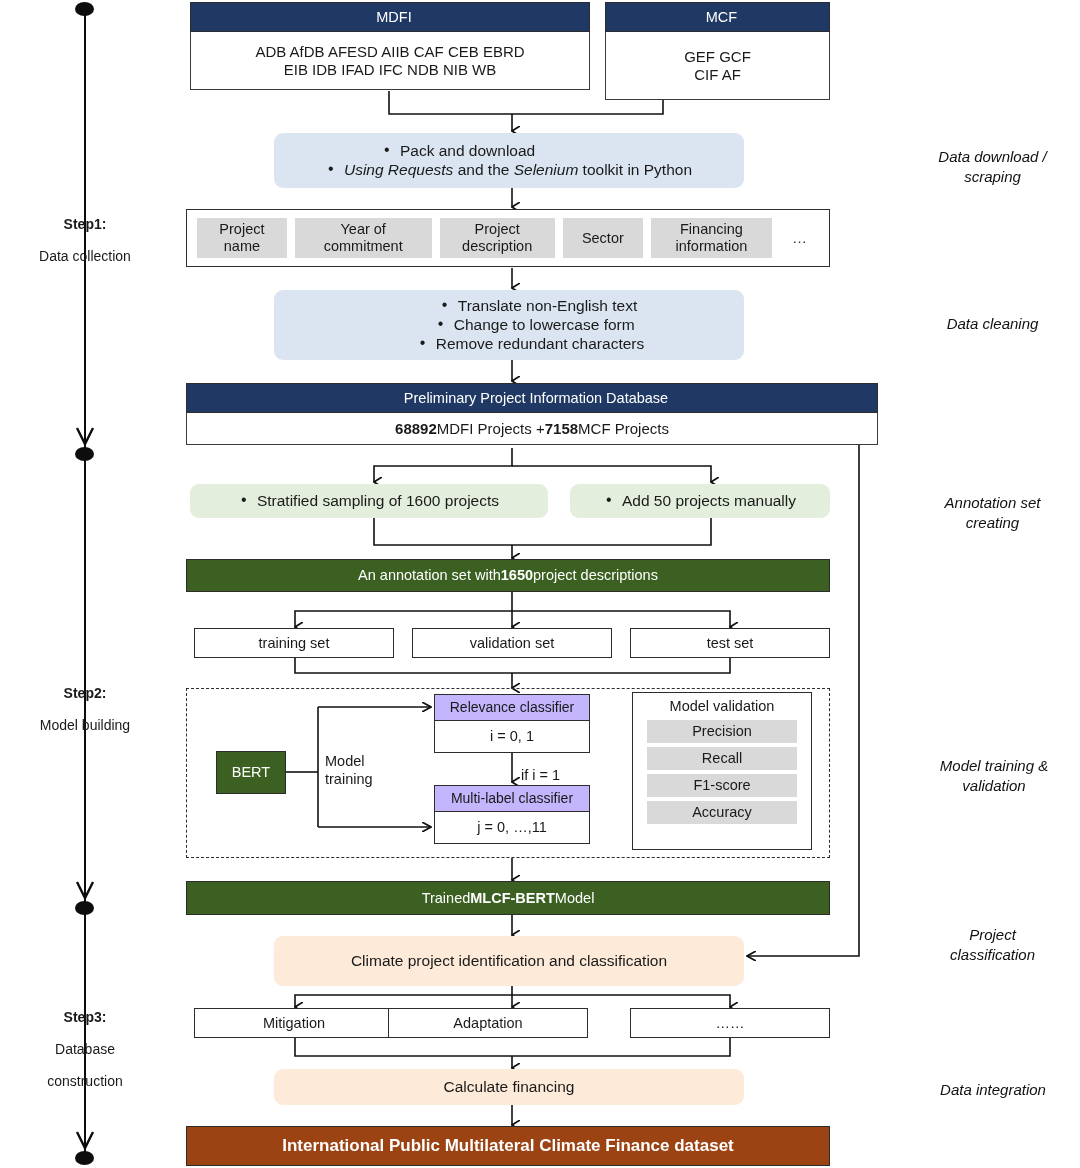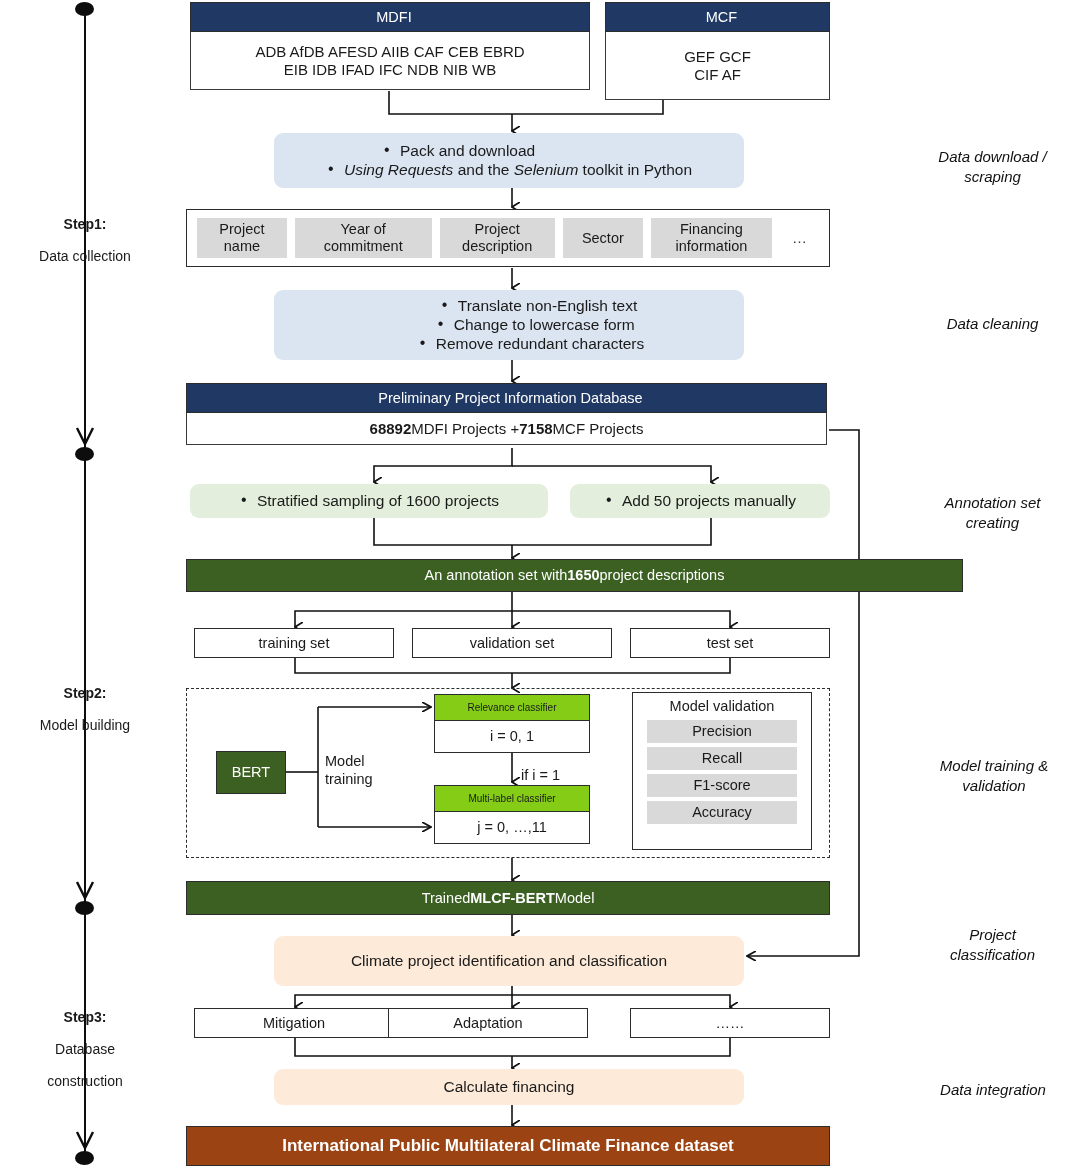--- a/index.html
+++ b/index.html
@@ -80,23 +80,23 @@
     font-size: 14.5px;
   }
   
   .chip {
     background: #d9d9d9;
     font-size: 14.5px;
     flex-direction: column;
   }
   
   .clf-head {
-    background: #84cc16;
-    border: 1.4px solid #2c2c2c;
-    font-size: 10px;
+    background: #c4b5fd;
+    border: 1.4px solid #2c2c2c;
+    font-size: 14px;
   }
   .clf-body {
     background: #ffffff;
     border: 1.4px solid #2c2c2c;
     border-top: none;
     font-size: 14.5px;
   }
 
   
   .dashed {
@@ -307,42 +307,42 @@
   </div>
 
   <div class="abs box proc-blue" style="left:274px; top:290px; width:470px; height:70px;padding-left:44px;">
     <ul class="bullets">
       <li style="margin-left:22px;">Translate non-English text</li>
       <li style="margin-left:18px;">Change to lowercase form</li>
       <li>Remove redundant characters</li>
     </ul>
   </div>
 
-  <div class="abs" style="left:186px; top:383px; width:641px;">
+  <div class="abs" style="left:186px; top:383px; width:692px;">
     <div class="box hdr" style="height:30px;">Preliminary Project Information Database</div>
     <div class="box body-white" style="height:32px; flex-direction:row;">
       <b class="bd">68892</b>
         <span> MDFI Projects + </span>
         <b class="bd">7158</b>
         <span> MCF Projects</span>
     </div>
   </div>
 
   <div class="abs box proc-green" style="left:190px; top:484px; width:358px; height:34px;">
     <ul class="bullets">
       <li>Stratified sampling of 1600 projects</li>
     </ul>
   </div>
   <div class="abs box proc-green" style="left:570px; top:484px; width:260px; height:34px;">
     <ul class="bullets">
       <li>Add 50 projects manually</li>
     </ul>
   </div>
 
-  <div class="abs box solid-green" style="left:186px; top:559px; width:777px; height:33px;">
+  <div class="abs box solid-green" style="left:186px; top:559px; width:644px; height:33px;">
     <span>An annotation set with </span>
       <b class="bd">1650</b>
       <span> project descriptions</span>
   </div>
 
   <div class="abs box outline" style="left:194px; top:628px; width:200px; height:30px;">training set</div>
   <div class="abs box outline" style="left:412px; top:628px; width:200px; height:30px;">validation set</div>
   <div class="abs box outline" style="left:630px; top:628px; width:200px; height:30px;">test set</div>
 
   <div class="abs dashed" style="left:186px; top:688px; width:644px; height:170px;"></div>

